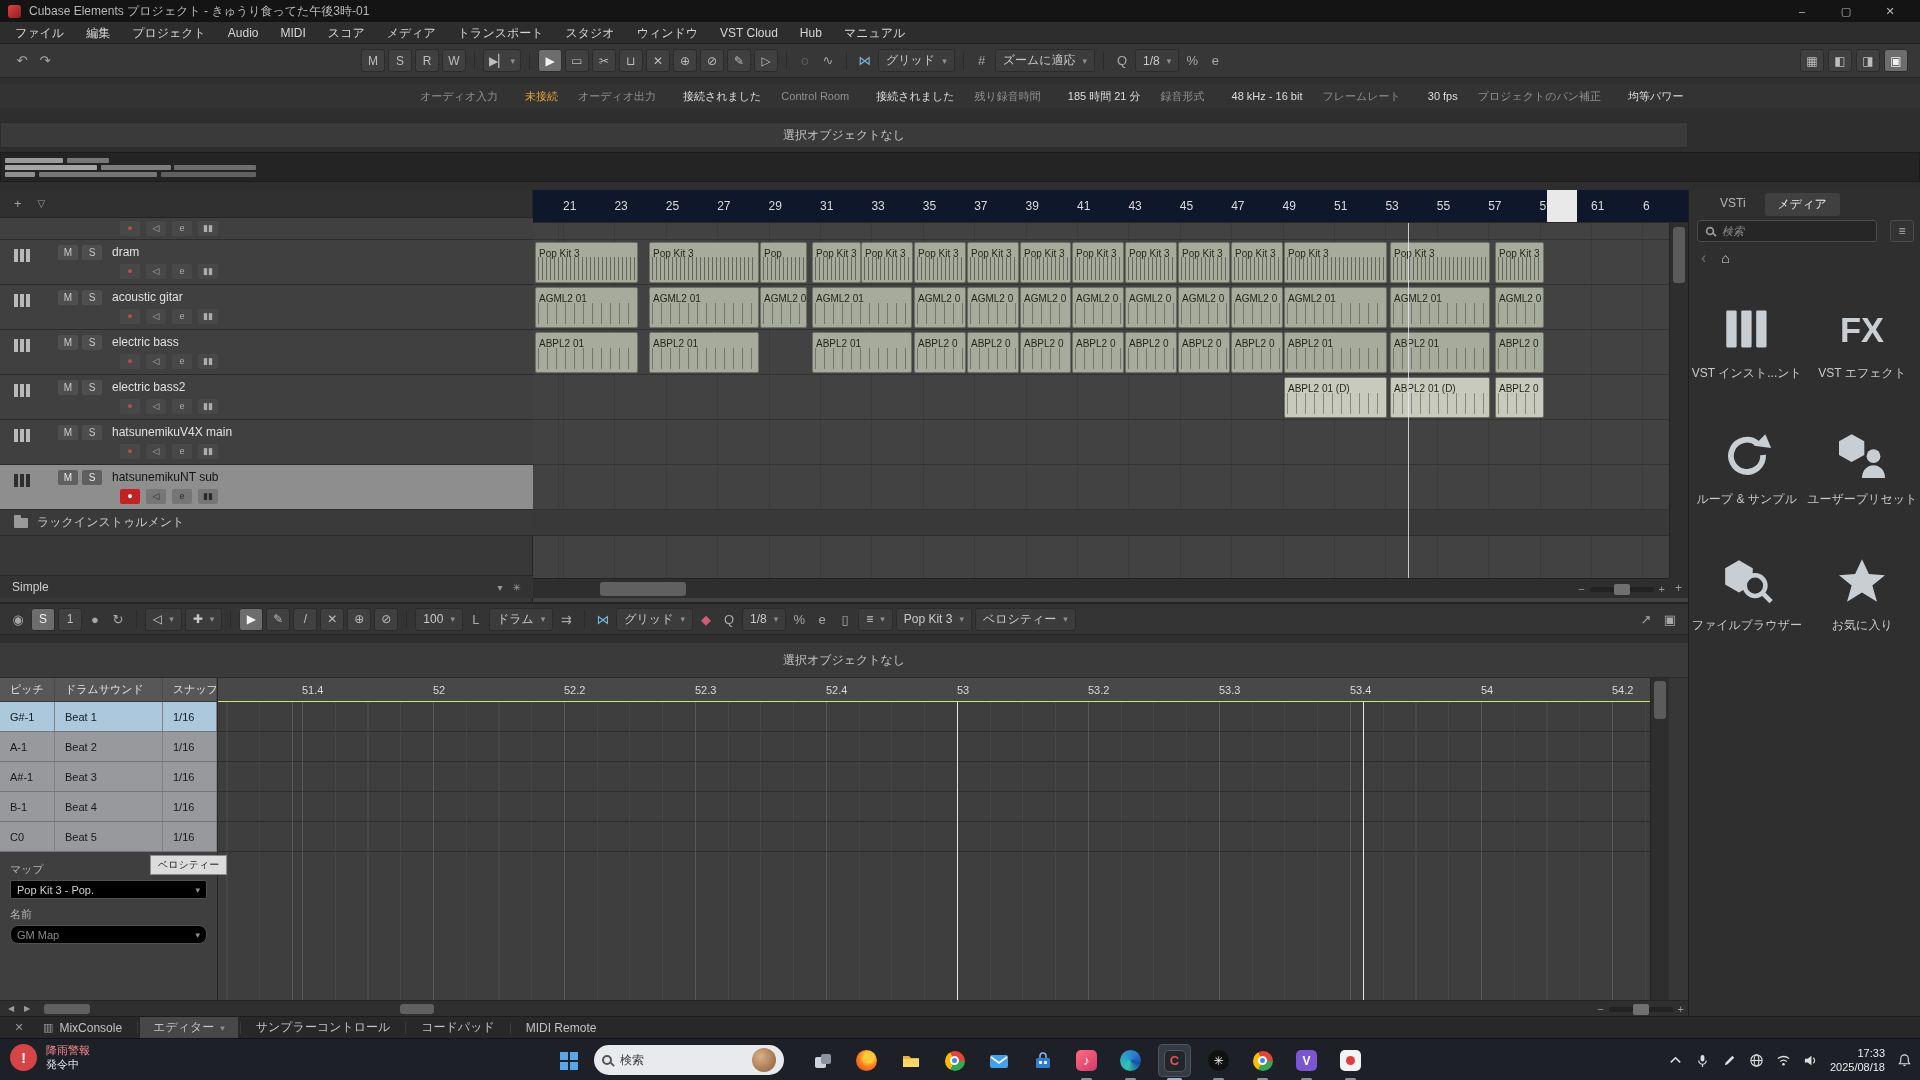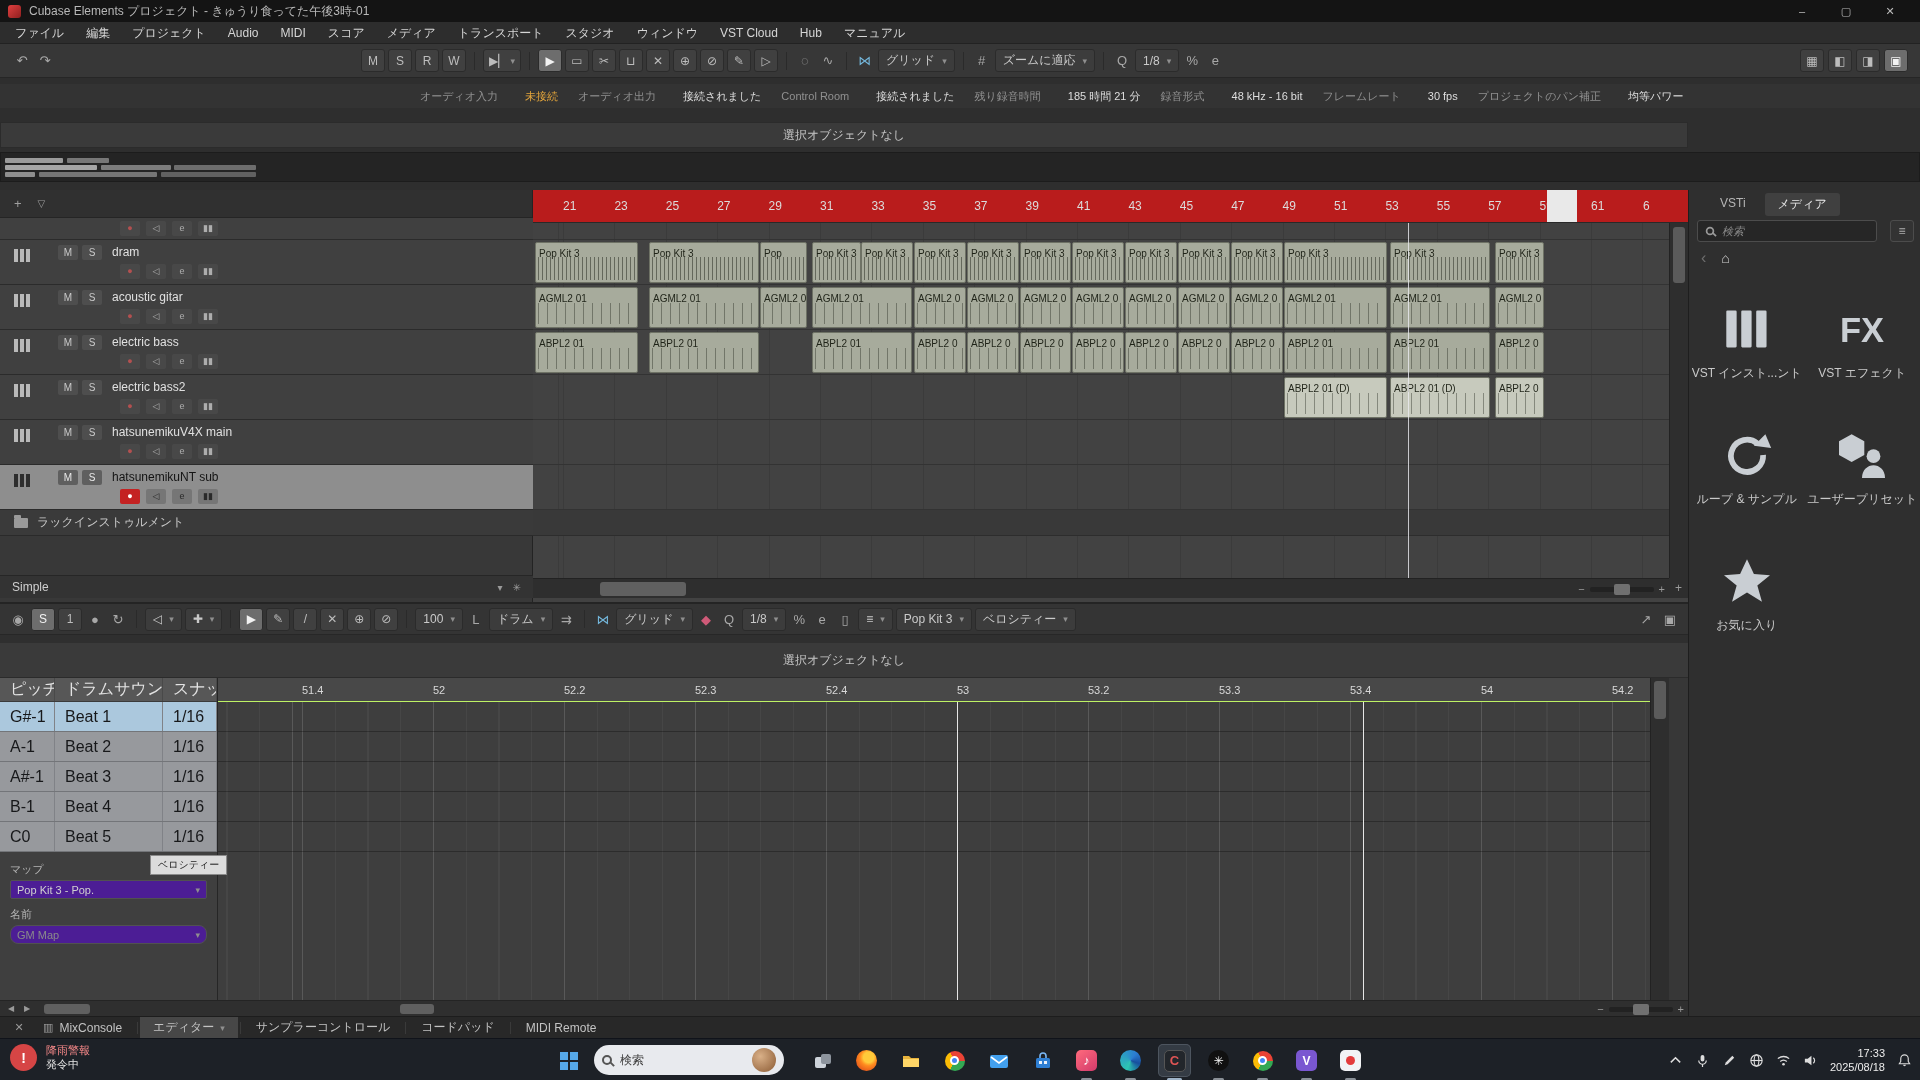--- a/index.html
+++ b/index.html
@@ -69,21 +69,21 @@
 .trk.sel .sub-btn.rec.armed{background:#c42222;color:#fff;}
 .folder-row{position:absolute;top:320px;left:0;width:533px;height:26px;background:#3a3a3a;border-bottom:1px solid #2a2a2a;display:flex;align-items:center;gap:9px;padding:0 14px;font-size:12px;color:#c9c9c9;}
 .folder-ico{width:14px;height:10px;background:#9a9a9a;border-radius:1px;position:relative;flex:0 0 auto;}
 .folder-ico::before{content:"";position:absolute;top:-3px;left:0;width:7px;height:3px;background:#9a9a9a;border-radius:1px 1px 0 0;}
 .preset-row{position:absolute;bottom:4px;left:0;width:533px;height:23px;background:#333;border-top:1px solid #262626;display:flex;align-items:center;gap:10px;padding:0 12px;font-size:12px;color:#cfcfcf;}
 .preset-row .spacer{flex:1;}
 .preset-row .pico{color:#9a9a9a;font-size:10px;}
 
 
 .timeline{position:absolute;left:533px;top:0;right:0;height:412px;background:#424242;}
-.ruler{position:absolute;top:0;left:0;right:0;height:33px;background:#b91c1c;border-bottom:1px solid #292929;}
+.ruler{position:absolute;top:0;left:0;right:0;height:33px;background:#0f172a;border-bottom:1px solid #292929;}
 .ruler-num{position:absolute;top:9px;font-size:12px;color:#dcdcdc;}
 .ruler-end{position:absolute;top:0;height:32px;background:#e9e9e9;}
 .lanes{position:absolute;top:33px;left:0;right:19px;bottom:24px;background-image:repeating-linear-gradient(90deg,rgba(0,0,0,0.10) 0 1px,transparent 1px 51.4px);background-position:30px 0;overflow:hidden;}
 .lane{position:absolute;left:0;right:0;height:45px;border-bottom:1px solid #333;}
 .lane.partial-lane{height:17px;top:0;}
 .tl-folderband{position:absolute;top:287px;left:0;right:0;height:26px;background:#393939;border-bottom:1px solid #2d2d2d;}
 .clip{position:absolute;height:41px;background:#a7ab9c;border:1px solid #6e7265;border-radius:2px;overflow:hidden;}
 .clip.light{background:#c7cabd;}
 .clip-label{font-size:10px;color:#1f2318;padding:1px 0 0 3px;white-space:nowrap;}
 .clip.drum::after{content:"";position:absolute;left:2px;right:2px;top:14px;bottom:2px;background:repeating-linear-gradient(90deg,rgba(34,38,28,0.5) 0 1px,transparent 1px 4px);}
@@ -99,28 +99,28 @@
 .corner{position:absolute;right:0;bottom:4px;width:19px;height:20px;background:#2e2e2e;color:#9a9a9a;display:flex;align-items:center;justify-content:center;font-size:12px;}
 
 
 .lowzone{position:absolute;left:0;top:412px;width:1688px;height:414px;background:#373737;border-top:2px solid #242424;}
 .le-toolbar{position:absolute;top:0;left:0;right:0;height:31px;background:#343434;border-bottom:1px solid #272727;display:flex;align-items:center;gap:3px;padding:0 8px;}
 .le-strip{position:absolute;top:31px;left:0;right:0;height:8px;background:#2f2f2f;}
 .le-info{position:absolute;top:39px;left:0;right:0;height:35px;background:#3a3a3a;border-bottom:1px solid #2b2b2b;display:flex;align-items:center;justify-content:center;font-size:12px;color:#c6c6c6;}
 .le-body{position:absolute;top:74px;left:0;right:0;bottom:16px;}
 .dt{position:absolute;left:0;top:0;width:218px;bottom:0;background:#3f3f3f;border-right:1px solid #262626;}
 .dt-head{display:flex;height:24px;background:#575757;border-bottom:1px solid #3a3a3a;}
-.dt-cell{font-size:16px;padding-left:10px;display:flex;align-items:center;overflow:hidden;white-space:nowrap;text-align:right;}
+.dt-cell{font-size:11px;padding-left:10px;display:flex;align-items:center;overflow:hidden;white-space:nowrap;text-align:right;}
 .dt-head .dt-cell{color:#e3e3e3;border-right:1px solid #494949;}
 .c0{width:55px;flex:0 0 auto;} .c1{width:108px;flex:0 0 auto;} .c2{flex:1;}
 .dt-row{display:flex;height:30px;background:#97999d;border-bottom:1px solid #737579;color:#17181a;}
 .dt-row .dt-cell{border-right:1px solid #808287;}
 .dt-row.sel{background:#abc8dd;}
 .dt-map{position:absolute;top:184px;left:10px;right:10px;font-size:11px;color:#b5b5b5;}
-.dd-box{margin-top:3px;height:19px;background:#4c1d95;border:1px solid #515151;border-radius:2px;display:flex;align-items:center;padding:0 6px;color:#d0d0d0;font-size:11px;}
+.dd-box{margin-top:3px;height:19px;background:#000000;border:1px solid #515151;border-radius:2px;display:flex;align-items:center;padding:0 6px;color:#d0d0d0;font-size:11px;}
 .dd-box .dd-arrow{margin-left:auto;}
 .dd-box.dim{color:#8a8a8a;border-radius:8px;}
 .map-name-label{margin-top:8px;}
 .dt-tip{position:absolute;left:150px;top:177px;background:#dcdcdc;border:1px solid #8a8a8a;color:#222;font-size:10px;padding:2px 7px;white-space:nowrap;z-index:5;}
 .dg{position:absolute;left:218px;right:19px;top:0;bottom:0;background:#3e3e3e;}
 .dg-ruler{position:absolute;top:0;left:0;right:0;height:24px;background:#484848;border-bottom:1px solid #bef264;}
 .dg-num{position:absolute;top:6px;font-size:11px;color:#d8d8d8;}
 .dg-grid{position:absolute;top:24px;left:0;right:0;bottom:0;background-image:repeating-linear-gradient(90deg,rgba(255,255,255,0.10) 0 1px,transparent 1px 131px),repeating-linear-gradient(90deg,rgba(255,255,255,0.04) 0 1px,transparent 1px 32.75px);background-position:84px 0;}
 .dg-rowline{position:absolute;left:0;right:0;height:30px;border-bottom:1px solid rgba(0,0,0,0.28);}
 .dg-beatline,.dg-playhead{position:absolute;top:0;bottom:0;width:1px;background:#e6e6e6;}
@@ -754,20 +754,30 @@
                   <circle cx="34" cy="21" r="6"></circle>
                   <path d="M24 40c0-7 5-11 10-11s10 4 10 11z"></path>
                 </g>
               </svg>
             </div>
             <div class="tile-label">ユーザープリセット</div>
           </div>
           <div class="tile">
             <div class="tile-ico">
               <svg viewBox="0 0 48 40">
+                <polygon points="17,2 29,9 29,23 17,30 5,23 5,9" fill="#c9ced3"></polygon>
+                <circle cx="31" cy="24" r="9" fill="#2f2f2f" stroke="#c9ced3" stroke-width="4"></circle>
+                <line x1="38" y1="31" x2="45" y2="38" stroke="#c9ced3" stroke-width="4"></line>
+              </svg>
+            </div>
+            <div class="tile-label">ファイルブラウザー</div>
+          </div>
+          <div class="tile">
+            <div class="tile-ico">
+              <svg viewBox="0 0 48 40">
                 <polygon points="24,1 30,14 44,15 33,24 37,38 24,30 11,38 15,24 4,15 18,14" fill="#c9ced3"></polygon>
               </svg>
             </div>
             <div class="tile-label">お気に入り</div>
           </div>
         </div>
     </div>
   </div>
 
   <div class="band bottomtabs" id="bottomtabs">

